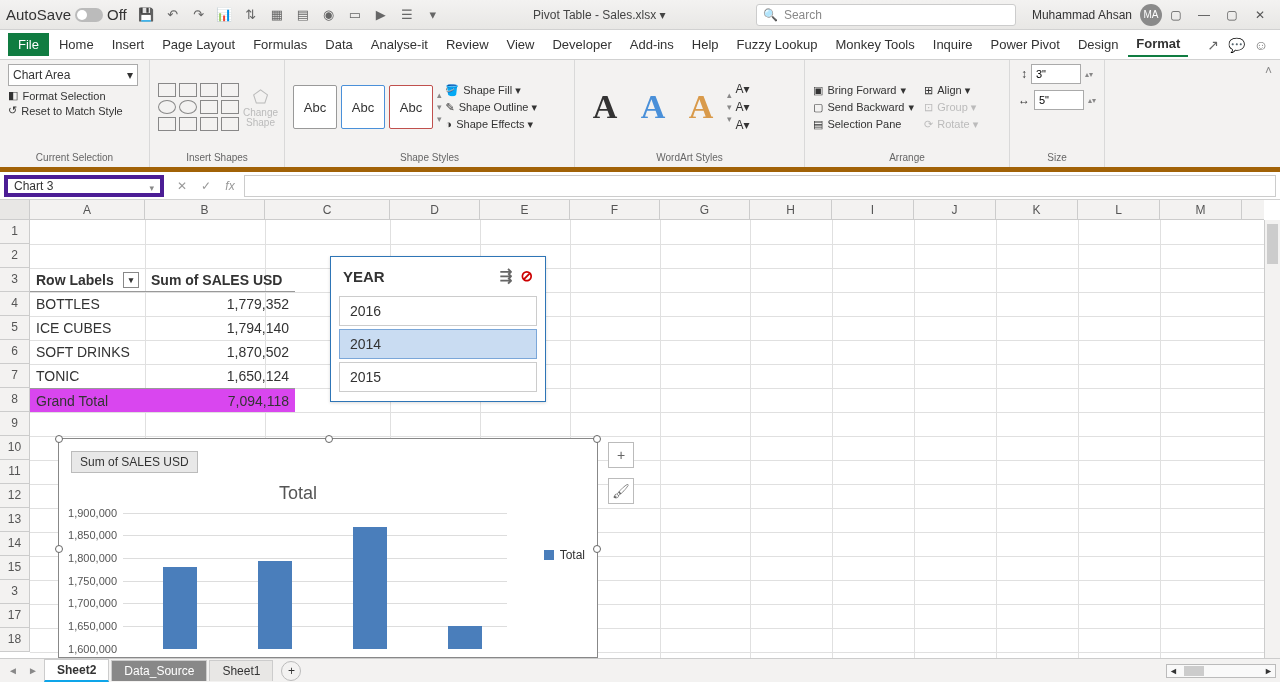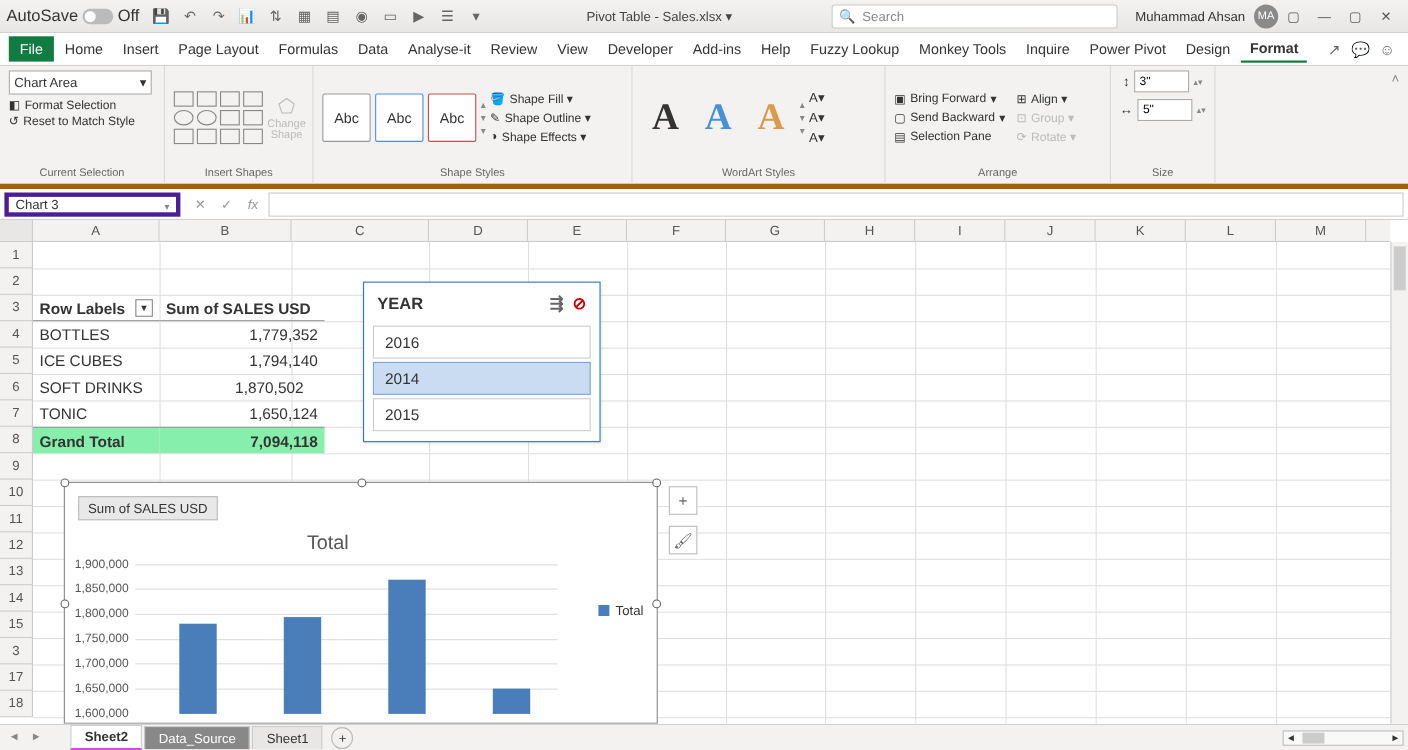--- a/index.html
+++ b/index.html
@@ -64,21 +64,21 @@
 .row-headers { position:absolute; top:20px; left:0; width:30px; background:#f3f2f1; border-right:1px solid #ccc; }
 .row-header { height:24px; border-bottom:1px solid #ccc; text-align:center; font-size:12px; color:#555; line-height:23px; }
 .cells { position:absolute; top:20px; left:30px; right:16px; bottom:0; }
 .cell-grid-bg { position:absolute; inset:0; }
 .gridline-v { position:absolute; top:0; bottom:0; width:1px; background:#e0e0e0; }
 .gridline-h { position:absolute; left:0; right:0; height:1px; background:#e0e0e0; }
 
 
 .pivot-cell { position:absolute; font-size:14px; padding:2px 6px; display:flex; align-items:center; }
 .pivot-header { font-weight:bold; }
-.pivot-total-row { background:#86efac; font-weight:bold; }
+.pivot-total-row { background:#d946ef; font-weight:normal; }
 .dropdown-arrow { width:16px;height:16px;border:1px solid #888;font-size:9px;display:flex;align-items:center;justify-content:center;background:#fff;}
 
 
 .slicer { position:absolute; border:1px solid #2e75b6; background:#fff; box-shadow:0 1px 3px rgba(0,0,0,0.15); padding:6px; }
 .slicer-header { display:flex; justify-content:space-between; align-items:center; padding:4px 6px 8px; font-size:15px; font-weight:600; }
 .slicer-headicons { display:flex; gap:8px; color:#666; }
 .slicer-headicons .clear{color:#c00;}
 .slicer-item { border:1px solid #ccc; padding:6px 10px; margin:3px 2px; font-size:14px; cursor:pointer; background:#fff; }
 .slicer-item.selected { background:#c9dcf2; border-color:#7ba7d9; }
 
@@ -91,21 +91,21 @@
 .chart-axis-label { position:absolute; font-size:11px; color:#555; right:calc(100% + 6px); transform:translateY(-50%); white-space:nowrap; }
 .chart-bar { position:absolute; bottom:0; background:#4a7ebb; width:34px; }
 .chart-legend { position:absolute; right:12px; top:50%; font-size:12px; display:flex; align-items:center; gap:6px; }
 .legend-sw { width:10px; height:10px; background:#4a7ebb; }
 .chart-side-btn { position:absolute; width:26px; height:26px; border:1px solid #bbb; background:#fff; display:flex; align-items:center; justify-content:center; font-size:14px; color:#666;}
 
 
 .sheet-tabs { height:24px; border-top:1px solid #ccc; display:flex; align-items:center; background:#f3f2f1; padding:0 4px; gap:2px; }
 .sheet-nav { width:18px; text-align:center; color:#888; font-size:10px; cursor:pointer; }
 .sheet-tab { padding:3px 12px; font-size:12px; border:1px solid #ccc; border-bottom:none; background:#e8e7e5; cursor:pointer; }
-.sheet-tab.active { background:#fff; border-bottom:2px solid #d946ef; font-weight:600;margin-left:20px; }
+.sheet-tab.active { background:#fff; border-bottom:2px solid #0ea5e9; font-weight:600; }
 .sheet-tab.alt { background:#888; color:#fff; }
 .sheet-add { width:20px; height:20px; border:1px solid #bbb; border-radius:50%; display:flex; align-items:center; justify-content:center; font-size:12px; margin-left:6px; cursor:pointer; }
 .sheet-spacer{flex:1;}
 .hscroll { width:110px; height:14px; border:1px solid #bbb; background:#f9f9f9; display:flex; align-items:center; }
 .hscroll-thumb{width:20px;height:10px;background:#ccc;margin-left:4px;}
 
 
 .statusbar { height:22px; background:#f3f2f1; border-top:1px solid #ccc; display:flex; align-items:center; padding:0 8px; font-size:11px; color:#555; gap:12px; }
 .statusbar .spacer{flex:1;}
 .view-btn{width:20px;height:16px;border:1px solid #bbb;cursor:pointer;}
@@ -417,21 +417,21 @@
       <span>Row Labels</span>
       <span class="dropdown-arrow">▾</span>
     </div>
     <div class="pivot-cell pivot-header" style="top:48px;left:115px;width:150px;height:24px;border-bottom:1px solid #999">Sum of SALES USD</div>
 
     <div class="pivot-cell" style="top:72px;left:0;width:115px;height:24px">BOTTLES</div>
     <div class="pivot-cell" style="top:72px;left:115px;width:150px;height:24px;justify-content:flex-end">1,779,352</div>
     <div class="pivot-cell" style="top:96px;left:0;width:115px;height:24px">ICE CUBES</div>
     <div class="pivot-cell" style="top:96px;left:115px;width:150px;height:24px;justify-content:flex-end">1,794,140</div>
     <div class="pivot-cell" style="top:120px;left:0;width:115px;height:24px">SOFT DRINKS</div>
-    <div class="pivot-cell" style="top:120px;left:102px;width:150px;height:24px;justify-content:flex-end">1,870,502</div>
+    <div class="pivot-cell" style="top:120px;left:115px;width:150px;height:24px;justify-content:flex-end">1,870,502</div>
     <div class="pivot-cell" style="top:144px;left:0;width:115px;height:24px">TONIC</div>
     <div class="pivot-cell" style="top:144px;left:115px;width:150px;height:24px;justify-content:flex-end">1,650,124</div>
     <div class="pivot-cell pivot-total-row" style="top:168px;left:0;width:115px;height:24px;border-top:1px solid #999">Grand Total</div>
     <div class="pivot-cell pivot-total-row" style="top:168px;left:115px;width:150px;height:24px;justify-content:flex-end;border-top:1px solid #999">7,094,118</div>
 
     <div class="slicer" style="top:36px;left:300px;width:216px">
       <div class="slicer-header">
         <span>YEAR</span>
         <div class="slicer-headicons">
           <span>⇶</span>

